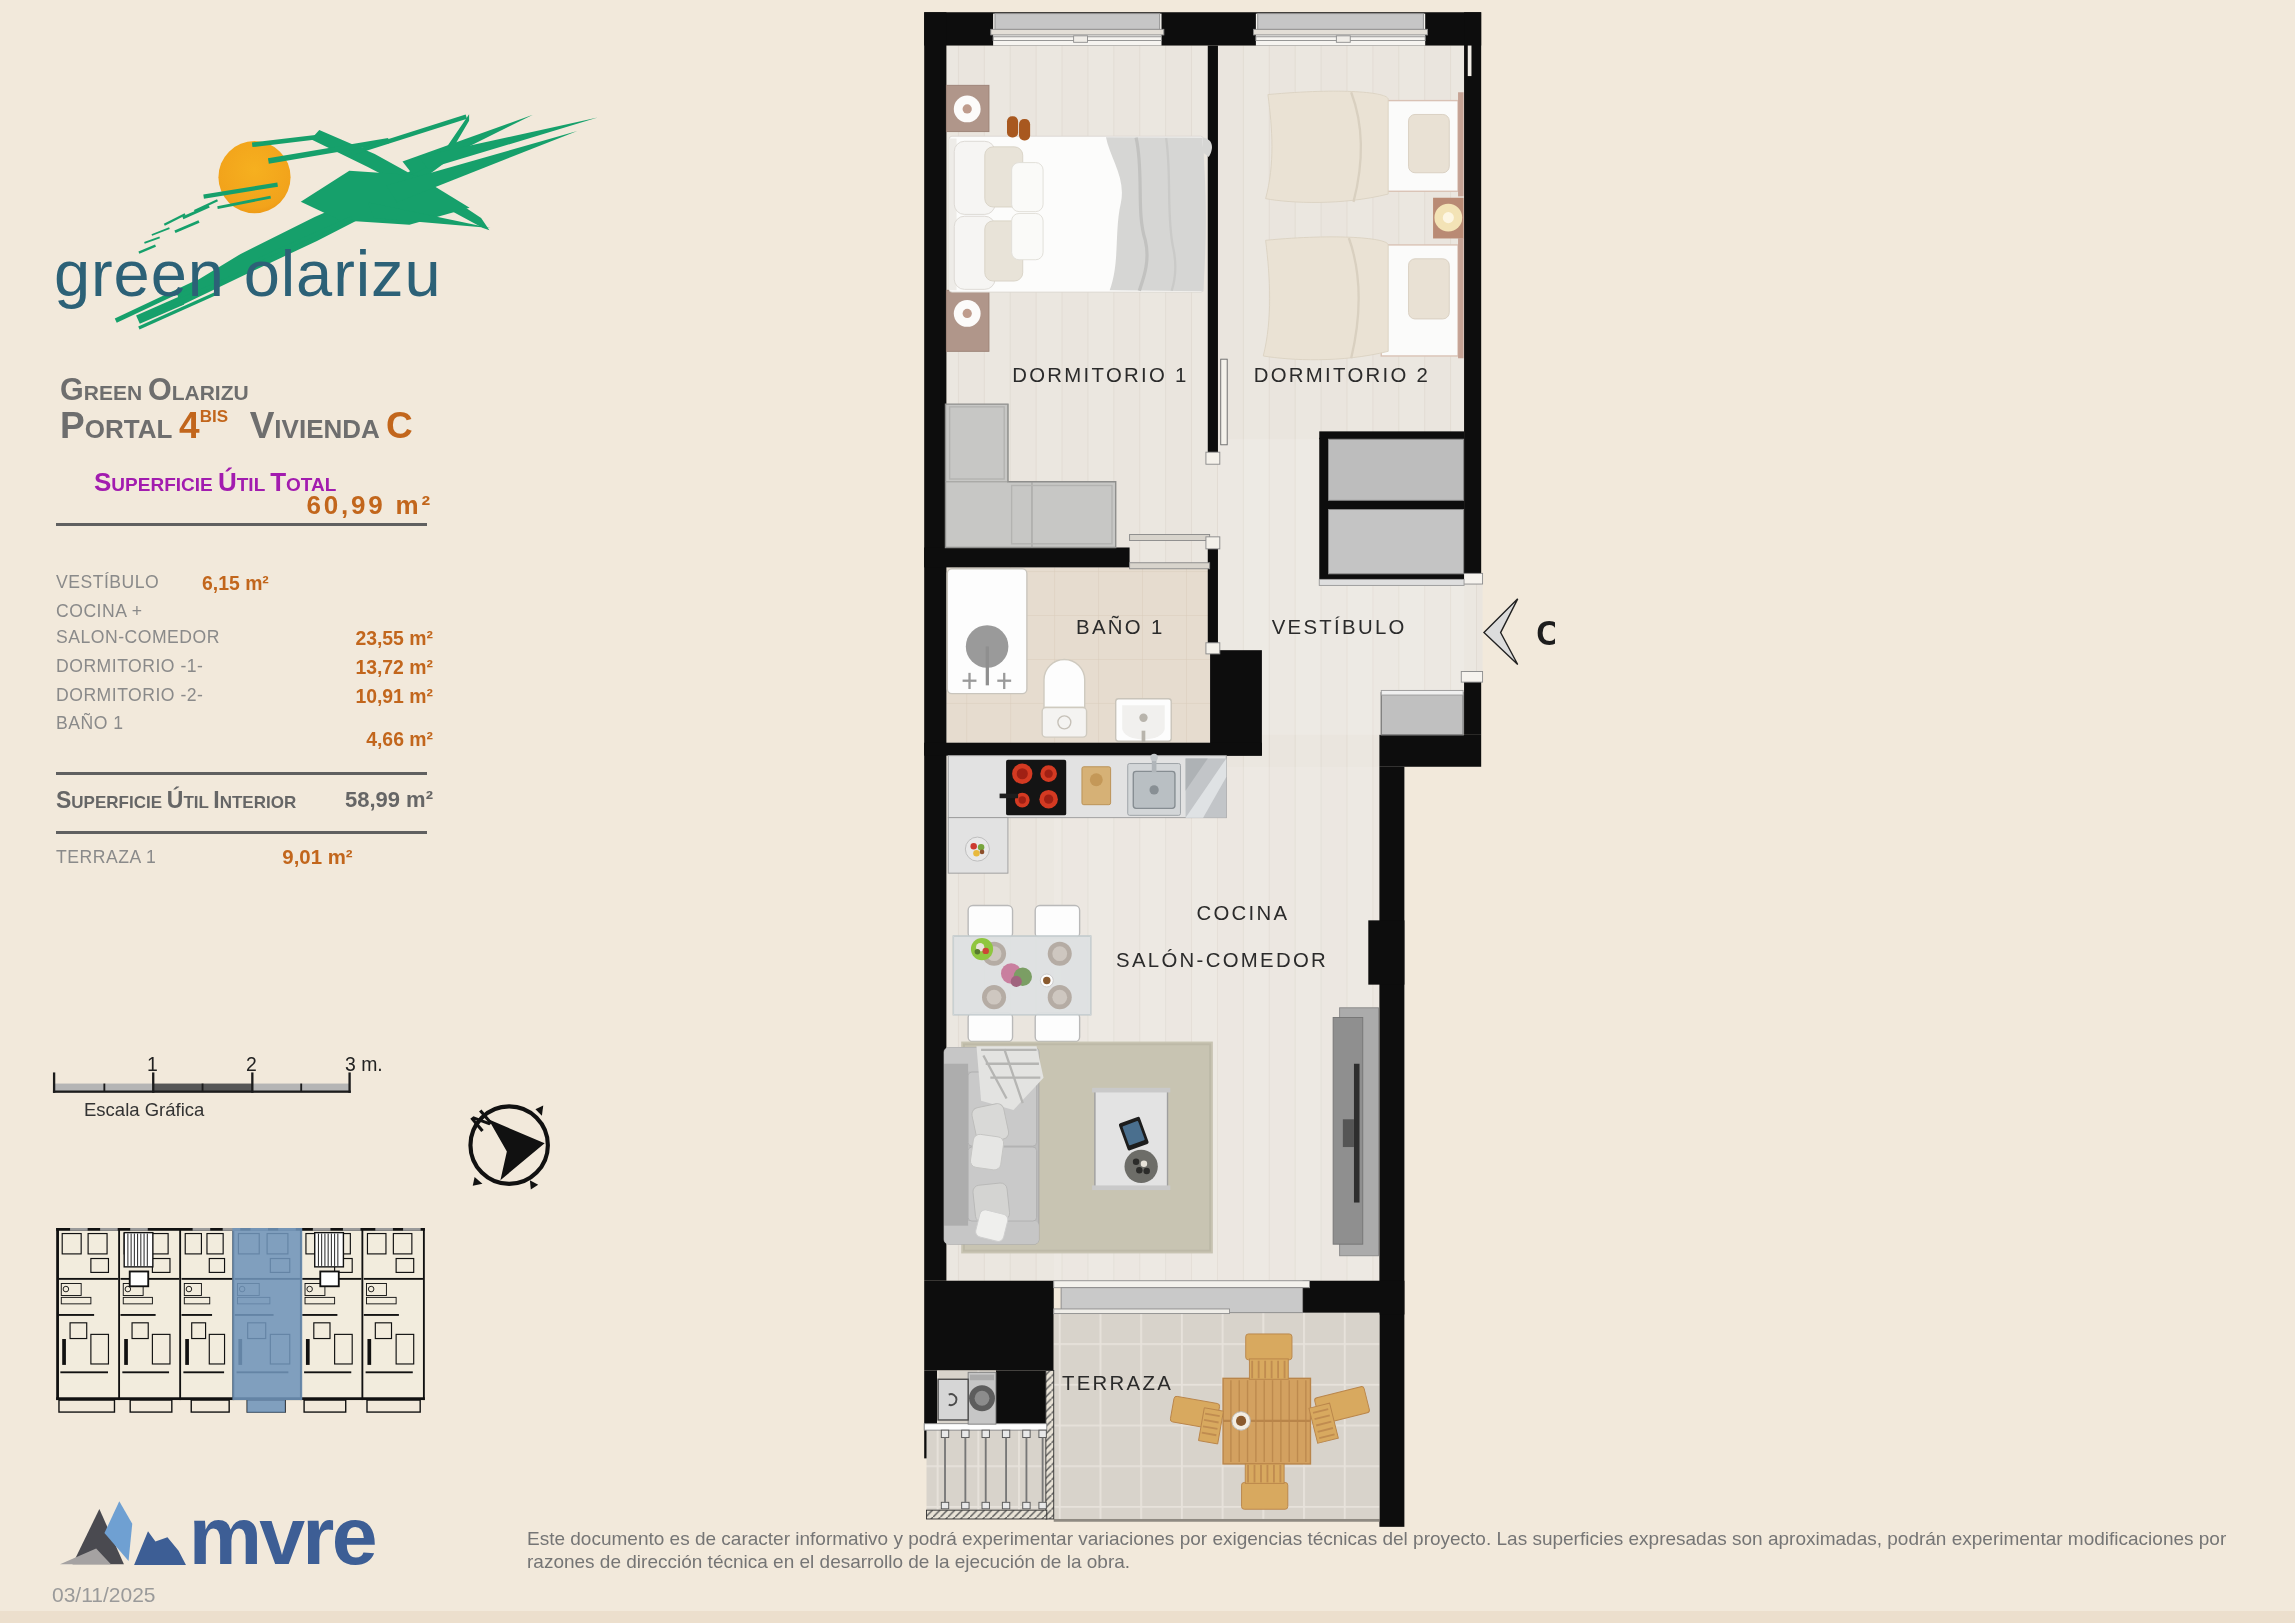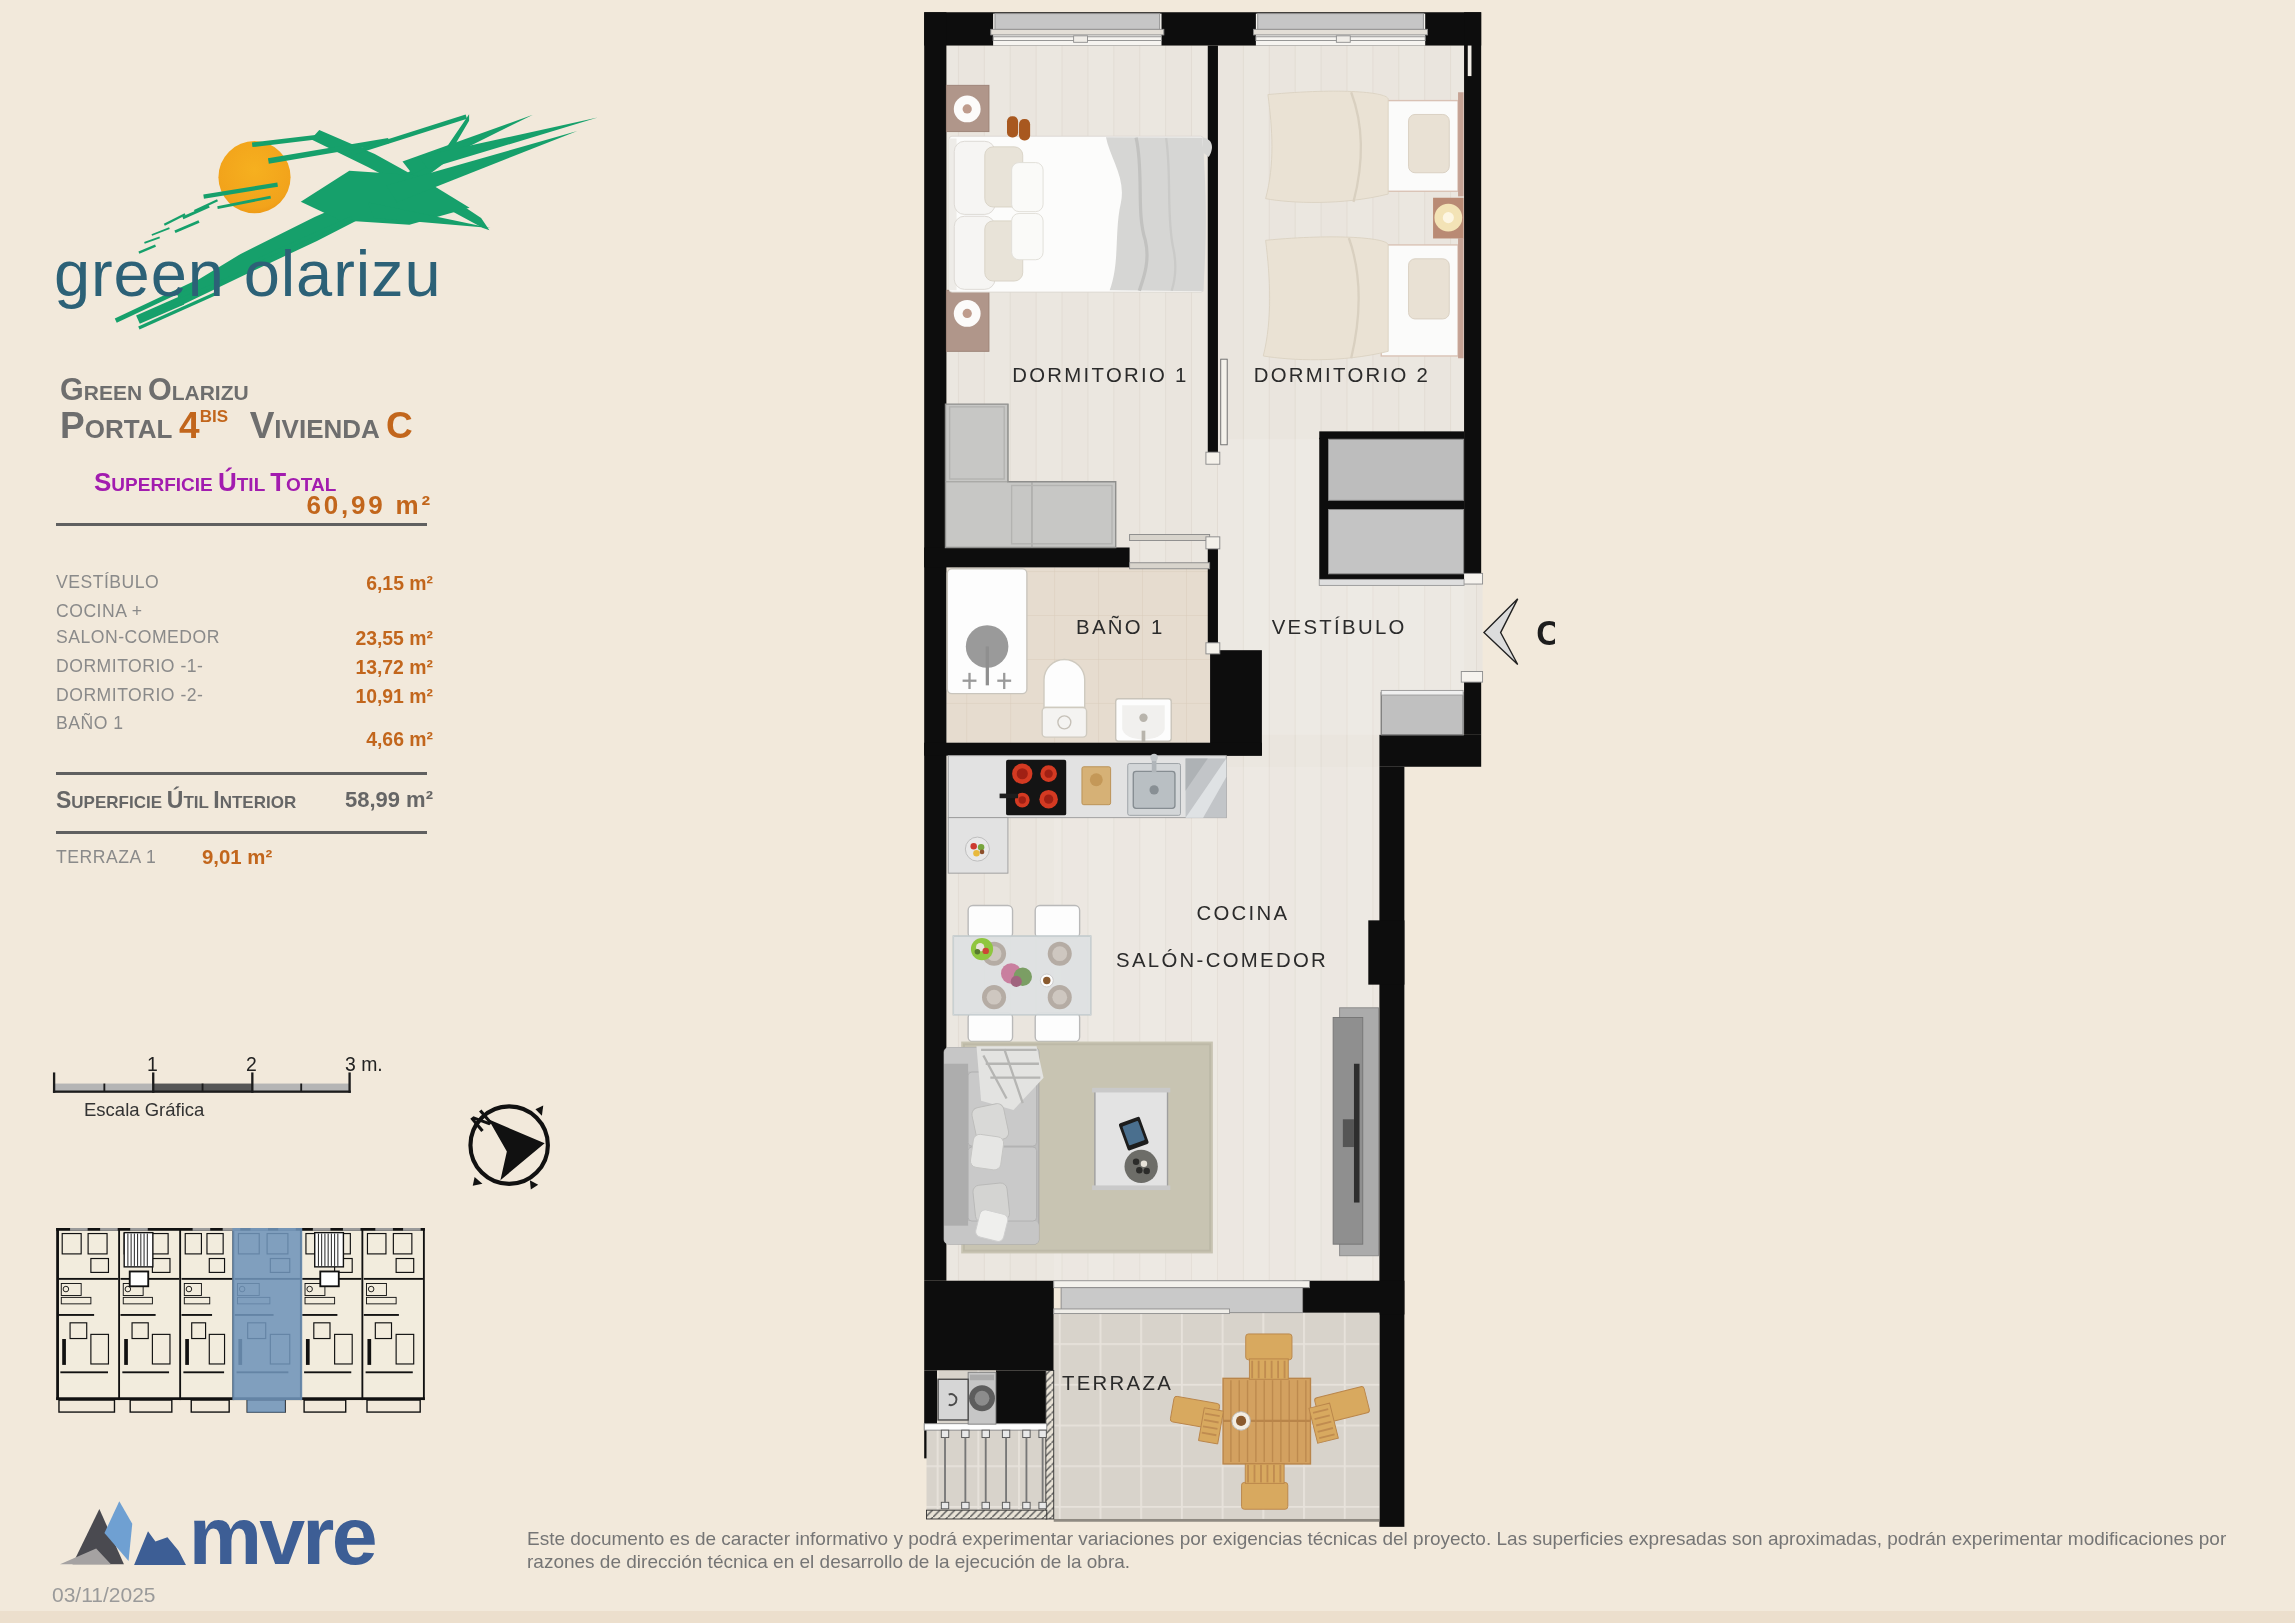--- a/index.html
+++ b/index.html
@@ -67,40 +67,40 @@
 
 <div class="abs" style="left:60px;top:405px;color:#6e6e6e;font-weight:bold;font-size:26px;"><span style="font-size:37px;">P</span>ORTAL <span class="orange" style="font-size:37px;">4</span><span class="orange" style="font-size:17px;vertical-align:15.7px;">BIS</span>&nbsp;&nbsp;&nbsp;<span style="font-size:37px;">V</span>IVIENDA <span class="orange" style="font-size:37px;">C</span></div>
 
 <div class="abs" style="left:57px;top:467px;color:#a21caf;font-weight:bold;font-size:19px;margin-left:37px;"><span style="font-size:26px;">S</span>UPERFICIE <span style="font-size:26px;">Ú</span>TIL <span style="font-size:26px;">T</span>OTAL</div>
 
 <div class="abs" style="left:202px;top:490px;width:231px;text-align:right;color:#c2661c;font-weight:bold;font-size:26px;letter-spacing:2.8px;">60,99 m²</div>
 
 <div class="hr" style="left:56px;top:523px;width:371px;"></div>
 
 <div class="abs" style="left:56px;top:572px;color:#8a8a8a;font-size:17.6px;letter-spacing:0.5px;">VESTÍBULO</div>
-<div class="abs" style="left:202px;top:572px;width:231px;text-align:right;color:#c2661c;font-weight:bold;font-size:19.4px;">6,15 m²</div>
+<div class="abs" style="left:202px;top:572px;width:231px;text-align:left;color:#c2661c;font-weight:bold;font-size:19.4px;">6,15 m²</div>
 <div class="abs" style="left:56px;top:601px;color:#8a8a8a;font-size:17.6px;letter-spacing:0.5px;">COCINA +</div>
 <div class="abs" style="left:56px;top:627px;color:#8a8a8a;font-size:17.6px;letter-spacing:0.5px;">SALON-COMEDOR</div>
 <div class="abs" style="left:202px;top:627px;width:231px;text-align:right;color:#c2661c;font-weight:bold;font-size:19.4px;">23,55 m²</div>
 <div class="abs" style="left:56px;top:656px;color:#8a8a8a;font-size:17.6px;letter-spacing:0.5px;">DORMITORIO -1-</div>
 <div class="abs" style="left:202px;top:656px;width:231px;text-align:right;color:#c2661c;font-weight:bold;font-size:19.4px;">13,72 m²</div>
 <div class="abs" style="left:56px;top:685px;color:#8a8a8a;font-size:17.6px;letter-spacing:0.5px;">DORMITORIO -2-</div>
 <div class="abs" style="left:202px;top:685px;width:231px;text-align:right;color:#c2661c;font-weight:bold;font-size:19.4px;">10,91 m²</div>
 <div class="abs" style="left:56px;top:713px;color:#8a8a8a;font-size:17.6px;letter-spacing:0.5px;">BAÑO 1</div>
 <div class="abs" style="left:202px;top:728px;width:231px;text-align:right;color:#c2661c;font-weight:bold;font-size:19.4px;">4,66 m²</div>
 
 <div class="hr" style="left:56px;top:772px;width:371px;"></div>
 
 <div class="abs" style="left:56px;top:787px;color:#666;font-weight:bold;font-size:17px;"><span style="font-size:23px;">S</span>UPERFICIE <span style="font-size:23px;">Ú</span>TIL <span style="font-size:23px;">I</span>NTERIOR</div>
 <div class="abs" style="left:202px;top:787px;width:231px;text-align:right;color:#666;font-weight:bold;font-size:22px;">58,99 m²</div>
 
 <div class="hr" style="left:56px;top:831px;width:371px;"></div>
 
 <div class="abs" style="left:56px;top:847px;color:#8a8a8a;font-size:17.6px;letter-spacing:0.5px;">TERRAZA 1</div>
-<div class="abs" style="left:202px;top:846px;width:231px;text-align:left;color:#c2661c;font-weight:bold;font-size:20.4px;">9,01 m²</div>
+<div class="abs" style="left:202px;top:846px;width:231px;text-align:center;color:#c2661c;font-weight:bold;font-size:20.4px;">9,01 m²</div>
 
 <svg class="abs" style="left:46px;top:1050px;" width="352" height="56" viewBox="100 2270 760 120">
   <rect x="118" y="2342" width="108" height="17" fill="#b5b5b5"></rect>
   <rect x="226" y="2342" width="105" height="17" fill="#b5b5b5"></rect>
   <rect x="331" y="2342" width="107" height="17" fill="#565656"></rect>
   <rect x="438" y="2342" width="107" height="17" fill="#565656"></rect>
   <rect x="545" y="2342" width="106" height="17" fill="#b5b5b5"></rect>
   <rect x="651" y="2342" width="104" height="17" fill="#b5b5b5"></rect>
   <rect x="115" y="2357" width="643" height="5" fill="#1c1c1c"></rect>
   <rect x="115" y="2318" width="5" height="44" fill="#1c1c1c"></rect>

